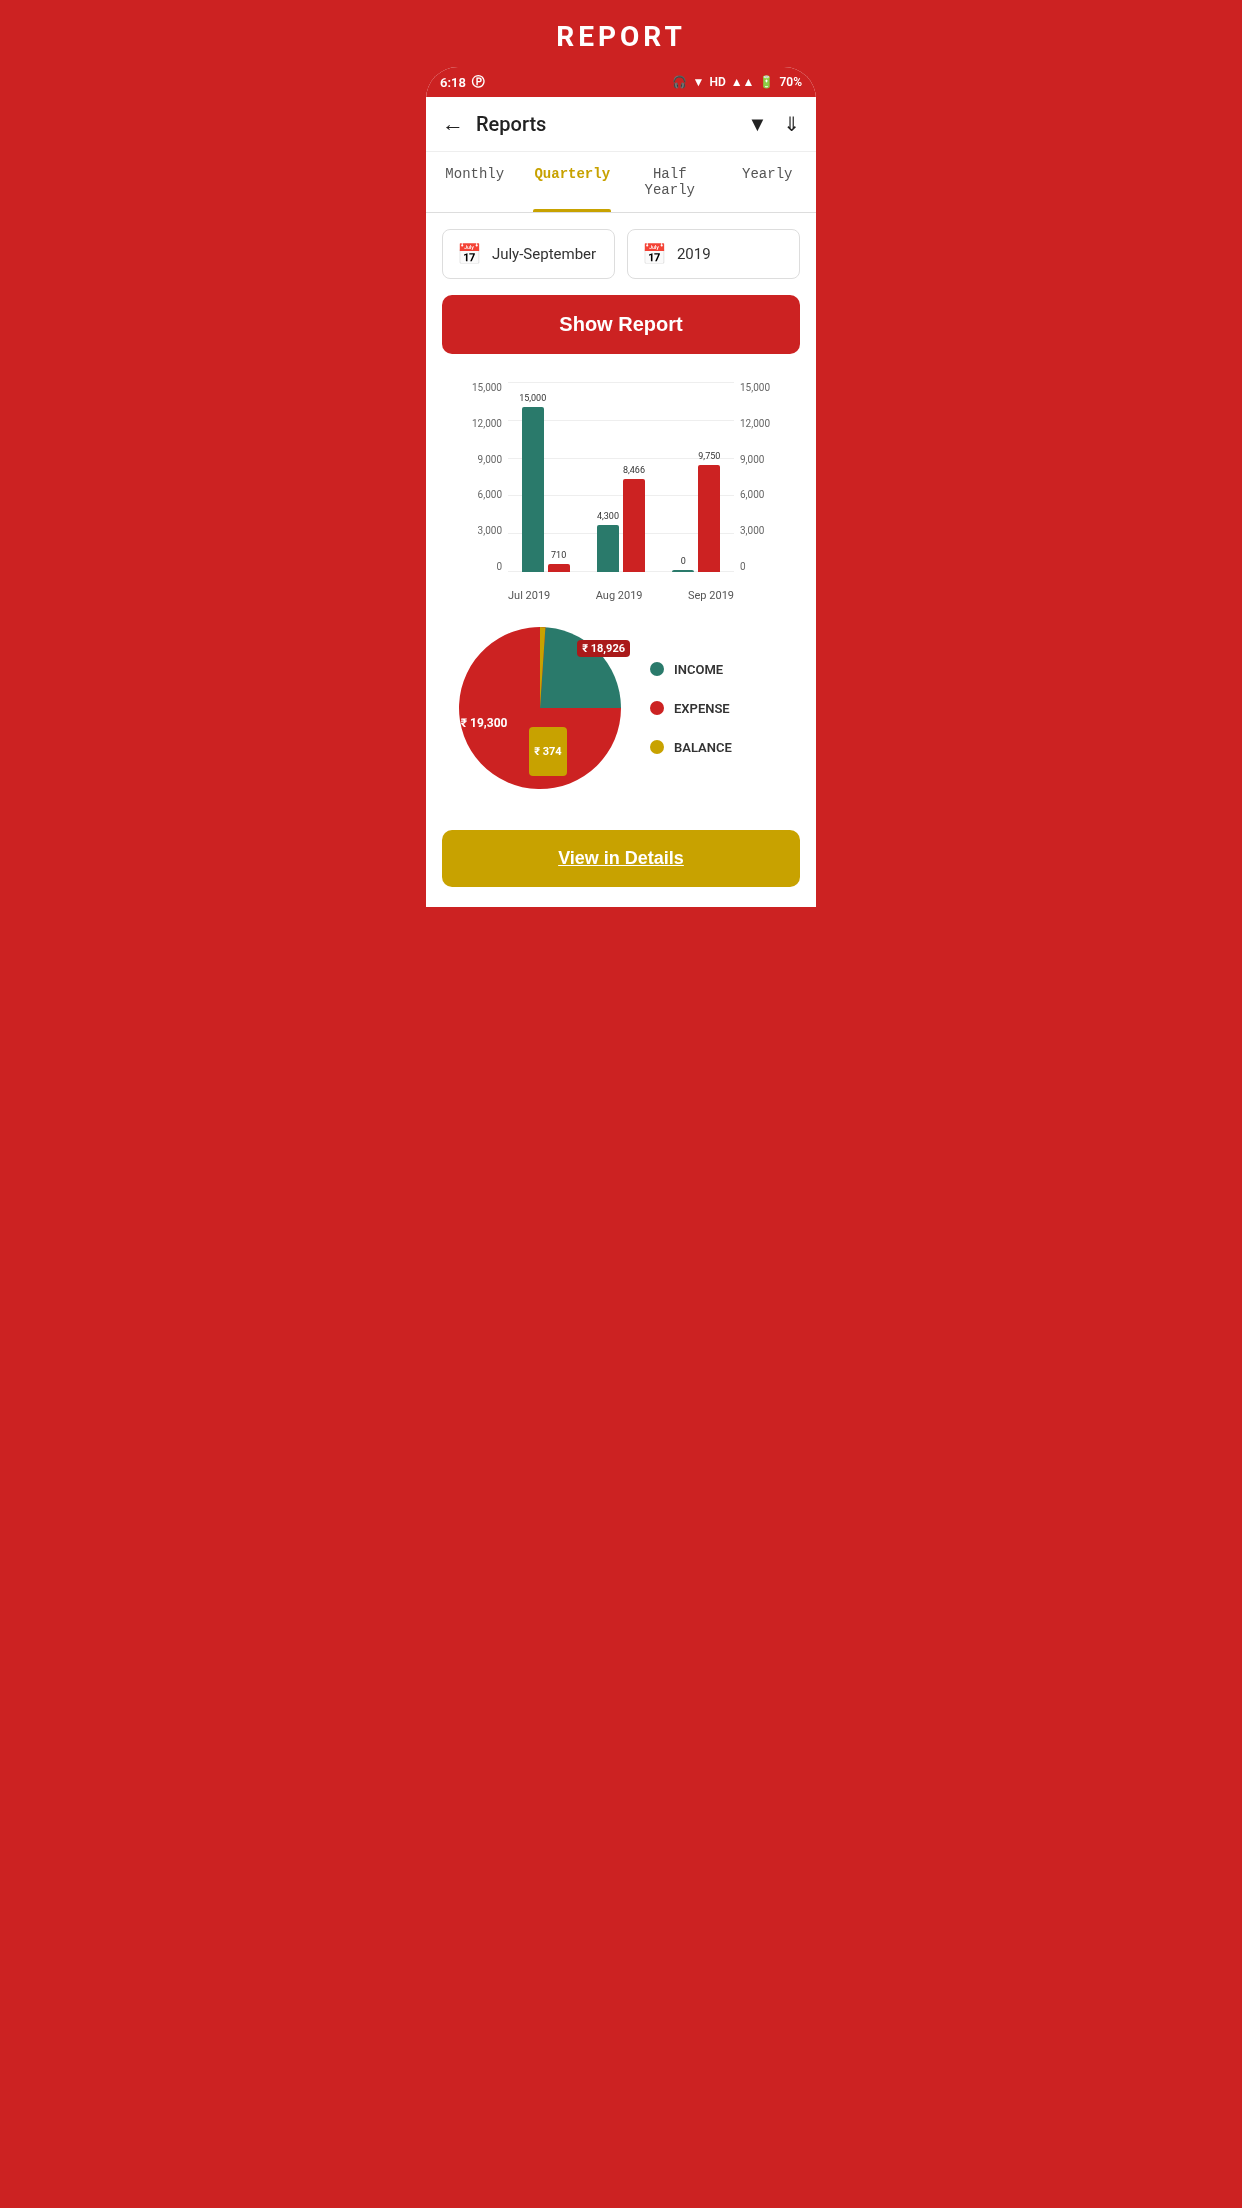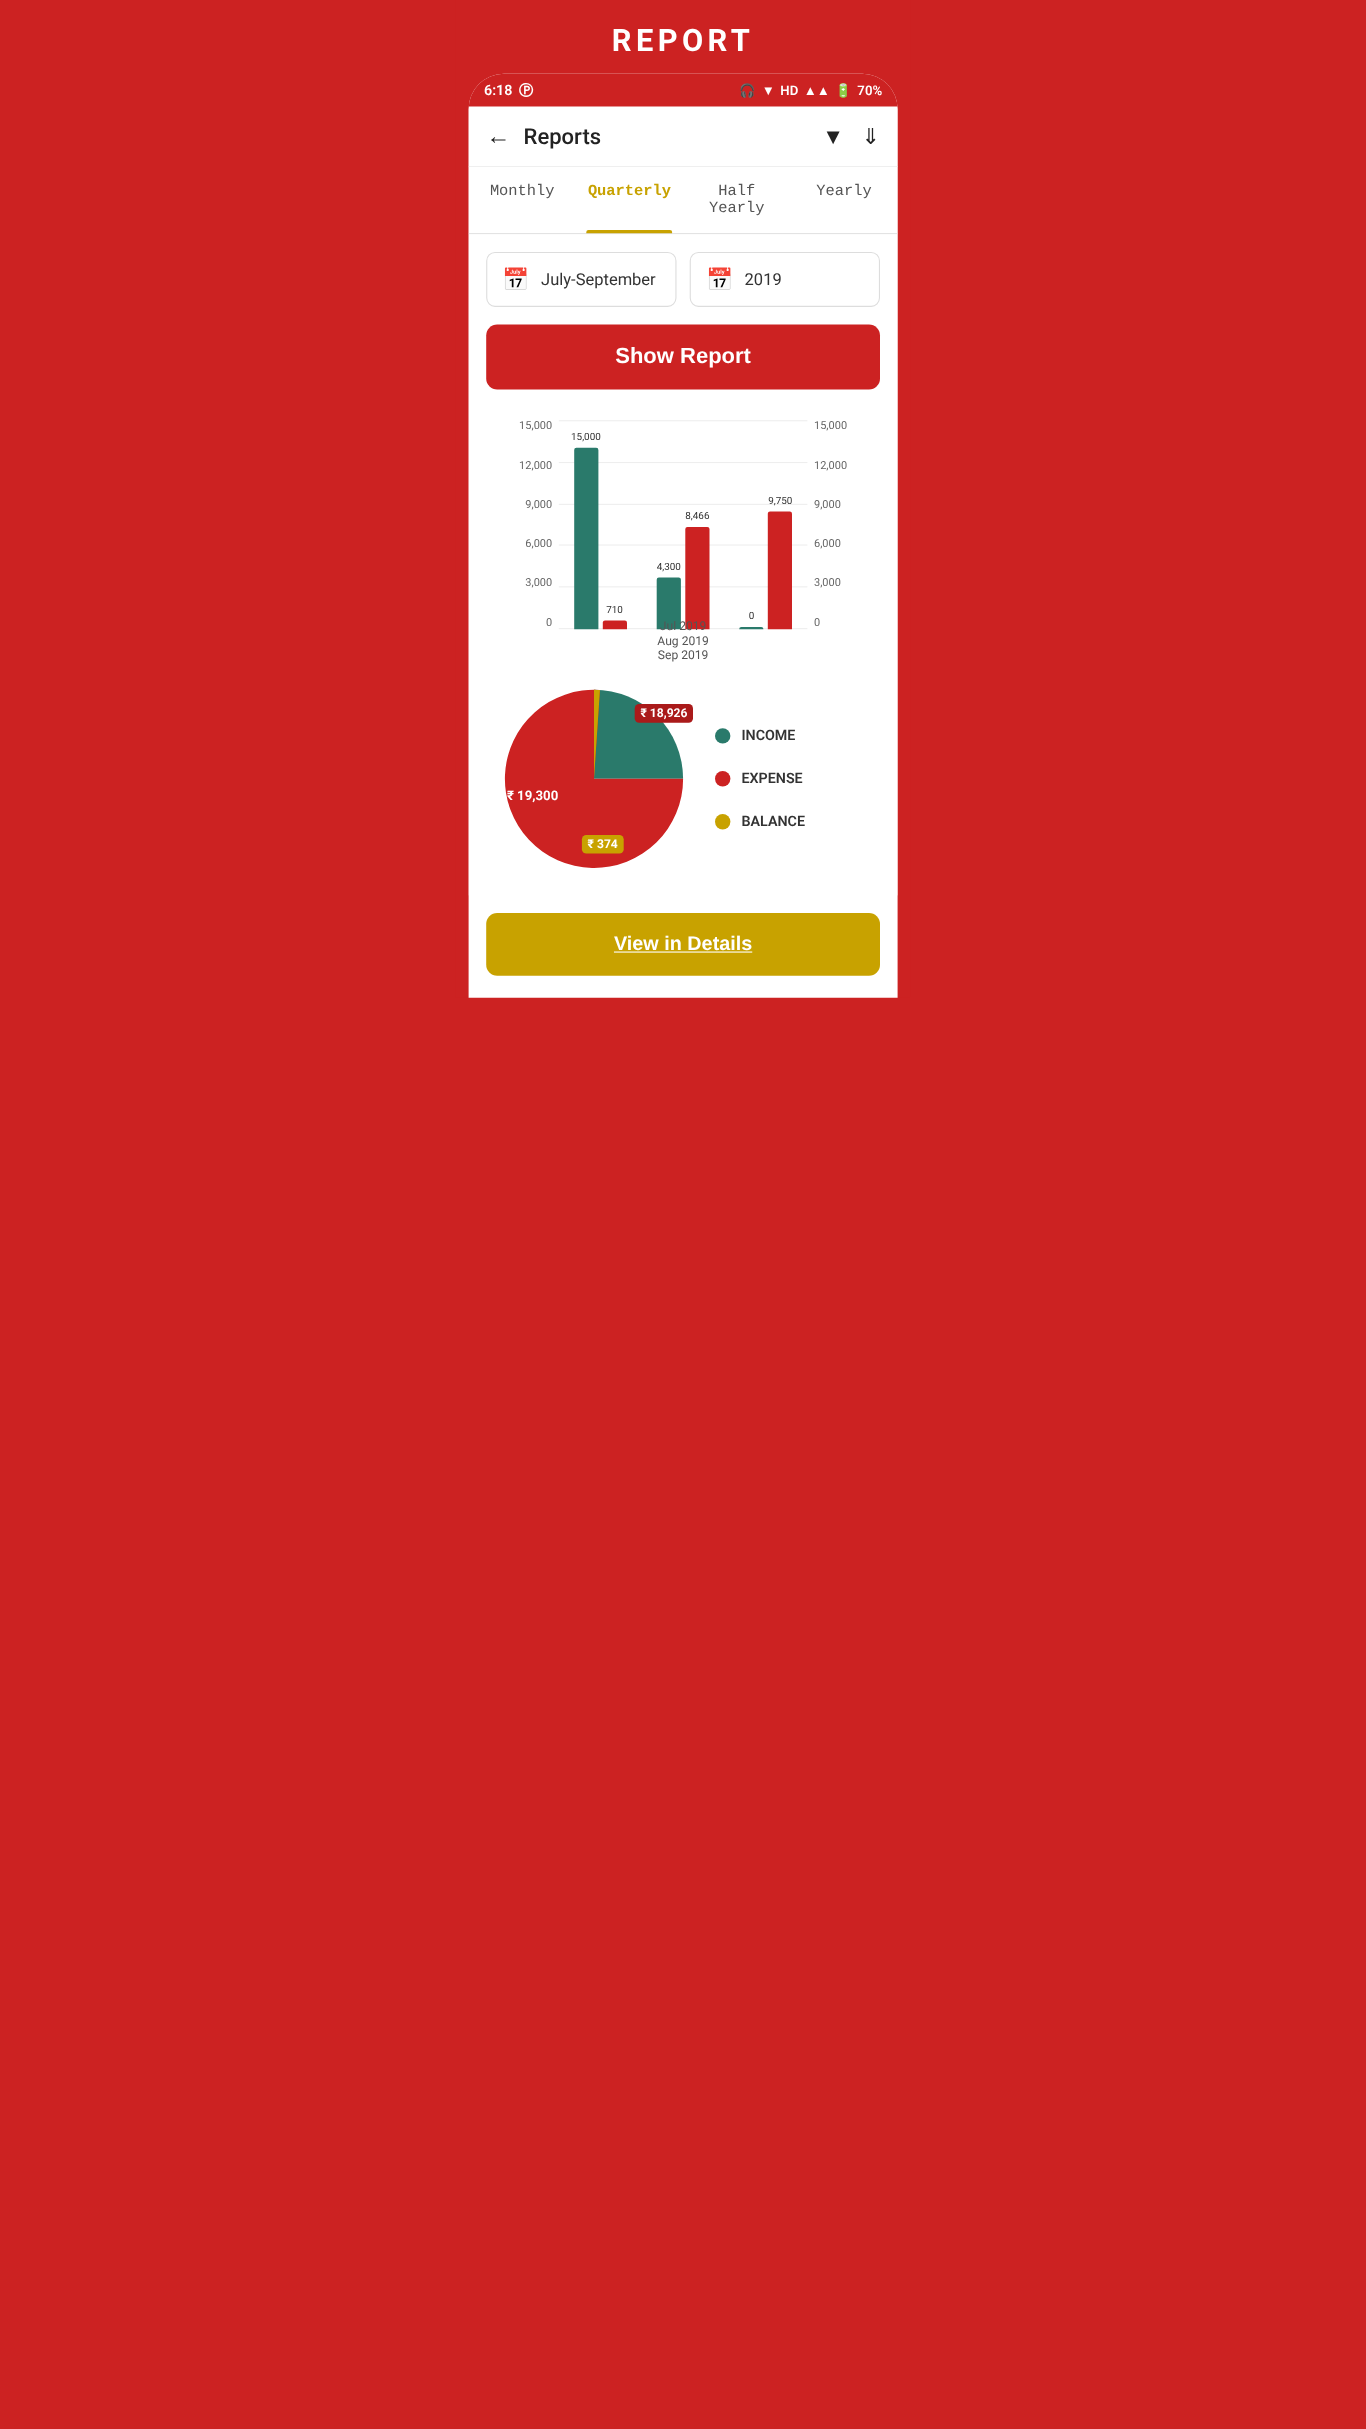--- a/index.html
+++ b/index.html
@@ -294,21 +294,20 @@
       white-space: nowrap;
     }
 
     .x-labels {
       position: absolute;
       left: 50px;
       right: 50px;
       bottom: 0;
       display: flex;
       justify-content: space-between;
-      flex-direction: column;
     }
 
     .x-label {
       font-size: 11px;
       color: #555;
       text-align: center;
     }
 
     
     .pie-section {
@@ -522,21 +521,21 @@
 
             <path d="M100,100 L190,100 A90,90 0 1,1 106,10.3 Z" fill="#cc2222"></path>
 
             <path d="M100,100 L106,10.3 A90,90 0 0,1 100,10 Z" fill="#c8a200"></path>
 
           </svg>
           
           <div style="position:absolute; top:0; left:0; width:100%; height:100%;">
             <span style="position:absolute; bottom:38%; left:6%; color:white; font-size:12px; font-weight:700;">₹ 19,300</span>
             <span style="position:absolute; top:12%; right:0%; background:#aa1a1a; color:white; font-size:11px; font-weight:700; padding:2px 5px; border-radius:4px;">₹ 18,926</span>
-            <span style="position:absolute; bottom:12%; left:44%; background:#c8a200; color:white; font-size:11px; font-weight:700; padding:2px 5px; border-radius:4px;">₹ 374</span>
+            <span style="position:absolute; bottom:12%; left:44%; background:#c8a200; color:white; font-size:11px; font-weight:700; padding:18px 5px; border-radius:4px;">₹ 374</span>
           </div>
         </div>
 
         <div class="pie-legend">
           <div class="legend-item">
             <div class="legend-dot" style="background:#2a7a6b;"></div>
             <span>INCOME</span>
           </div>
           <div class="legend-item">
             <div class="legend-dot" style="background:#cc2222;"></div>

